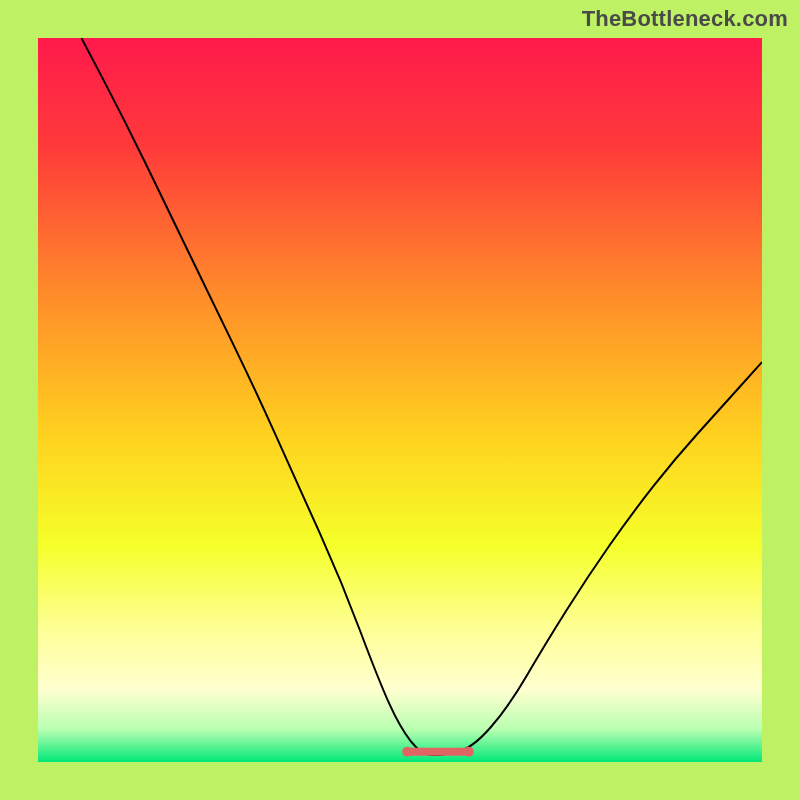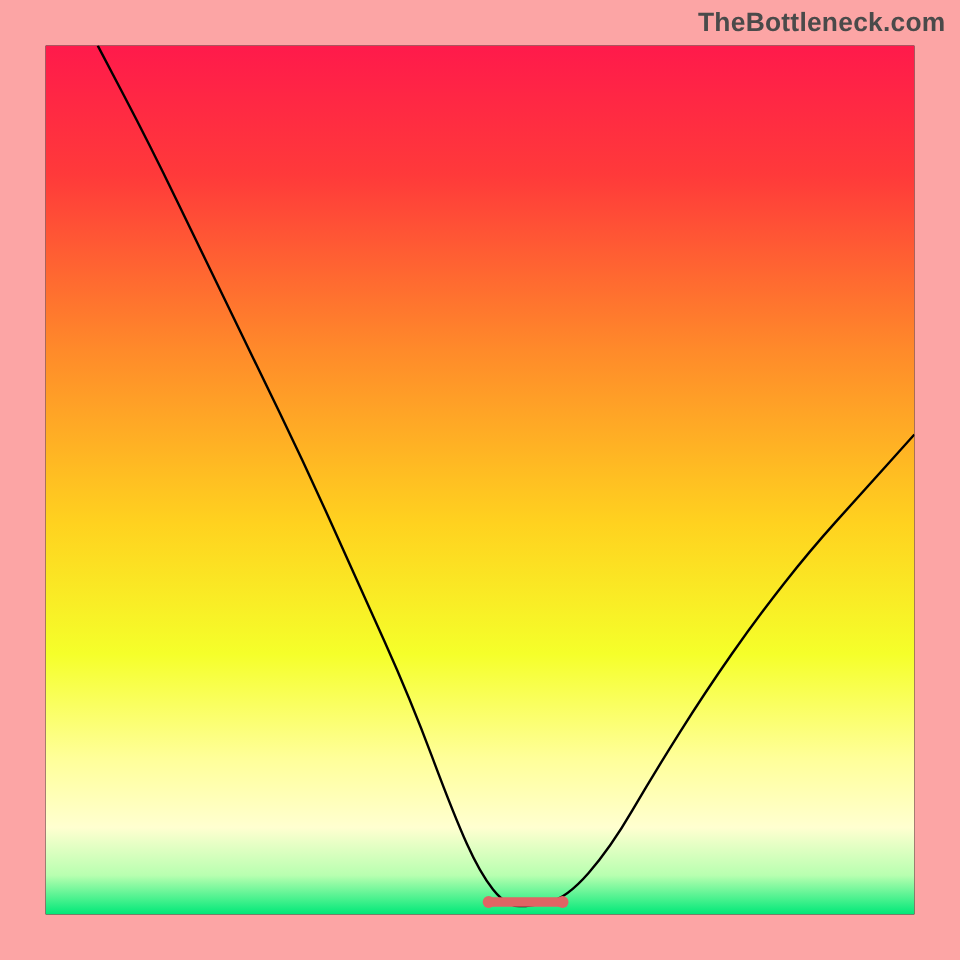--- a/index.html
+++ b/index.html
@@ -7,21 +7,21 @@
     padding: 0;
     width: 800px;
     height: 800px;
     background: #000000;
     overflow: hidden;
   }
   .container {
     position: relative;
     width: 800px;
     height: 800px;
-    background: #fca5a5;
+    background: #bef264;
   }
   .watermark {
     position: absolute;
     top: 6px;
     right: 12px;
     color: #4a4a4a;
     font-family: Arial, Helvetica, sans-serif;
     font-size: 22px;
     font-weight: 600;
     letter-spacing: 0.2px;

